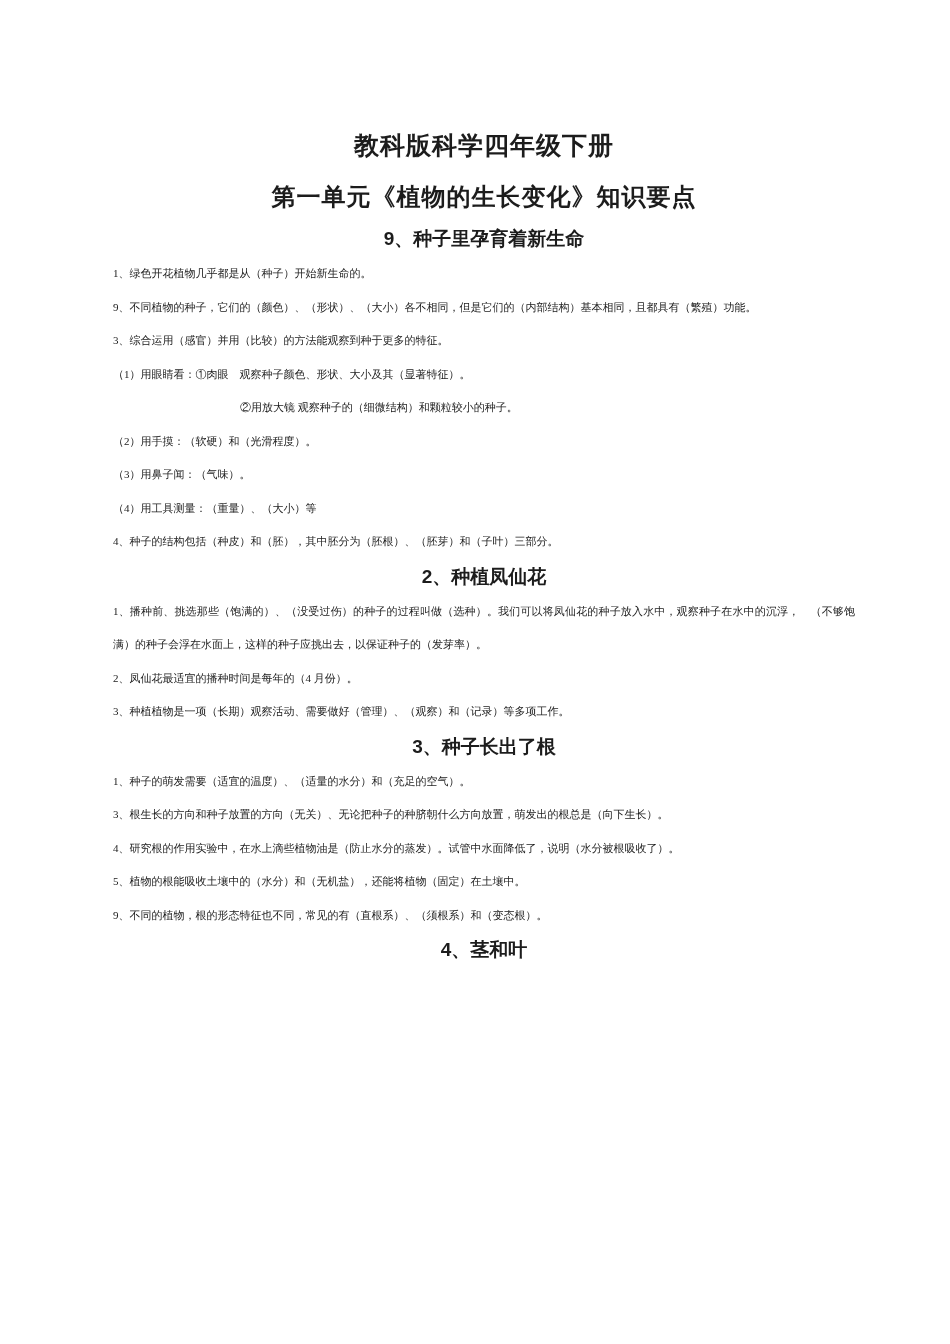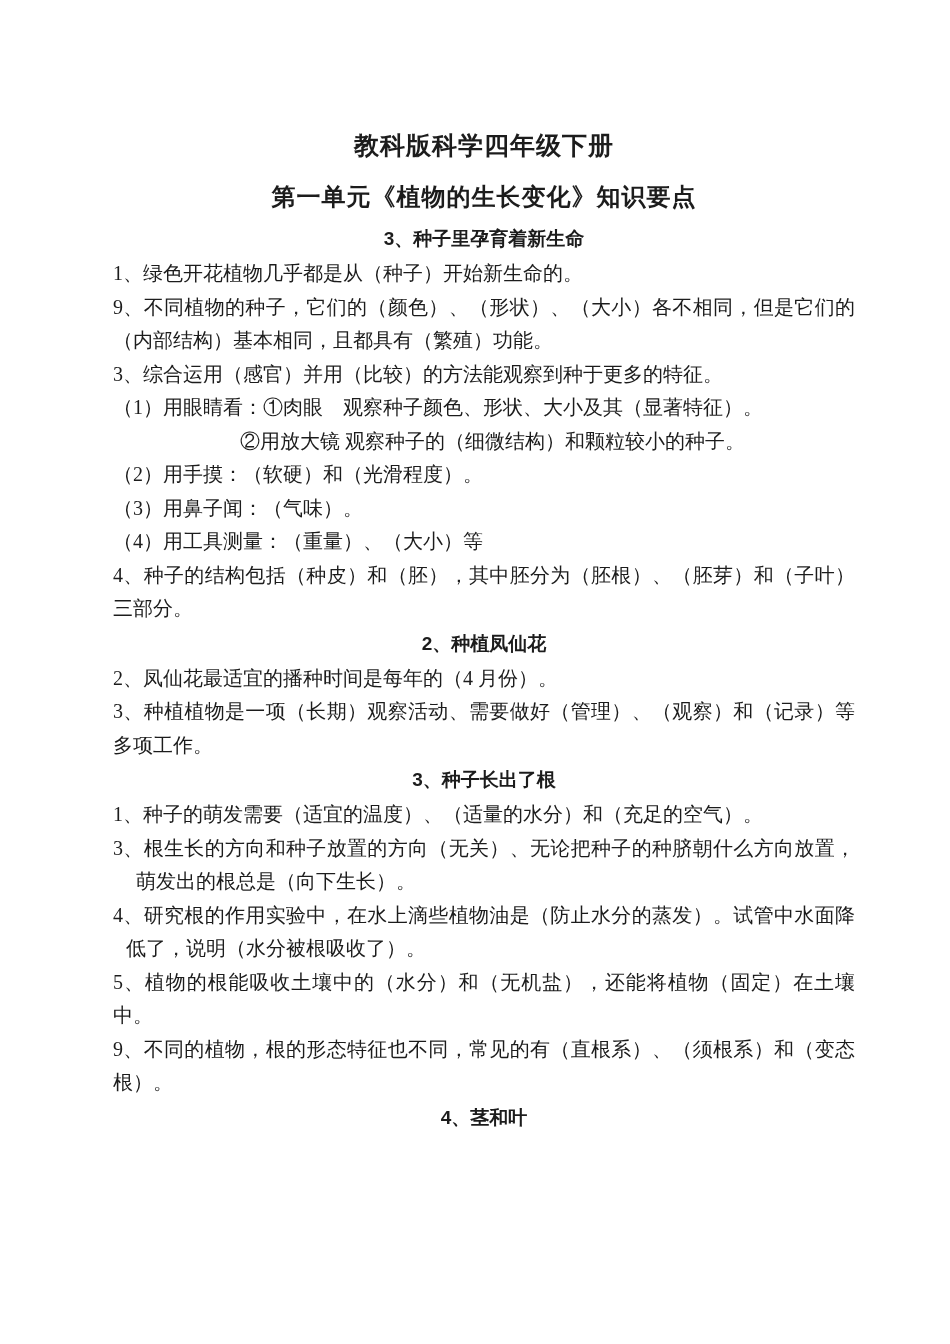--- a/index.html
+++ b/index.html
@@ -39,49 +39,50 @@
   .sections { margin-top: 8px; }
   .section-heading {
     text-align: center;
     font-family: "Liberation Sans", sans-serif;
     font-weight: 700;
     font-size: 19px;
     line-height: 36px;
   }
   .para {
     font-family: "Liberation Serif", serif;
-    font-size: 20px;
+    font-size: 11px;
     line-height: 33.5px;
     text-align: justify;
     word-break: break-all;
     overflow-wrap: break-word;
   }
   .para.sub    { padding-left: 127px; }
   .para.hang-lg { padding-left: 23px; text-indent: -23px; }
   .para.hang-sm { padding-left: 13px; text-indent: -13px; }
 </style>
 </head>
 <body>
 
 <div class="page">
   <div class="content">
     <div class="doc-title">教科版科学四年级下册</div>
     <div class="unit-title">第一单元《植物的生长变化》知识要点</div>
     <div class="sections" id="sections">
-        <div class="section-heading">3、种子里孕育着新生命</div>
+        <div class="section-heading">9、种子里孕育着新生命</div>
         <div class="para">1、绿色开花植物几乎都是从（种子）开始新生命的。</div>
         <div class="para">9、不同植物的种子，它们的（颜色）、（形状）、（大小）各不相同，但是它们的（内部结构）基本相同，且都具有（繁殖）功能。</div>
         <div class="para">3、综合运用（感官）并用（比较）的方法能观察到种于更多的特征。</div>
         <div class="para">（1）用眼睛看：①肉眼　观察种子颜色、形状、大小及其（显著特征）。</div>
         <div class="para sub">②用放大镜 观察种子的（细微结构）和颗粒较小的种子。</div>
         <div class="para">（2）用手摸：（软硬）和（光滑程度）。</div>
         <div class="para">（3）用鼻子闻：（气味）。</div>
         <div class="para">（4）用工具测量：（重量）、（大小）等</div>
         <div class="para">4、种子的结构包括（种皮）和（胚），其中胚分为（胚根）、（胚芽）和（子叶）三部分。</div>
         <div class="section-heading">2、种植凤仙花</div>
+        <div class="para">1、播种前、挑选那些（饱满的）、（没受过伤）的种子的过程叫做（选种）。我们可以将凤仙花的种子放入水中，观察种子在水中的沉浮，　（不够饱满）的种子会浮在水面上，这样的种子应挑出去，以保证种子的（发芽率）。</div>
         <div class="para">2、凤仙花最适宜的播种时间是每年的（4 月份）。</div>
         <div class="para">3、种植植物是一项（长期）观察活动、需要做好（管理）、（观察）和（记录）等多项工作。</div>
         <div class="section-heading">3、种子长出了根</div>
         <div class="para">1、种子的萌发需要（适宜的温度）、（适量的水分）和（充足的空气）。</div>
         <div class="para hang-lg">3、根生长的方向和种子放置的方向（无关）、无论把种子的种脐朝什么方向放置，萌发出的根总是（向下生长）。</div>
         <div class="para hang-sm">4、研究根的作用实验中，在水上滴些植物油是（防止水分的蒸发）。试管中水面降低了，说明（水分被根吸收了）。</div>
         <div class="para">5、植物的根能吸收土壤中的（水分）和（无机盐），还能将植物（固定）在土壤中。</div>
         <div class="para">9、不同的植物，根的形态特征也不同，常见的有（直根系）、（须根系）和（变态根）。</div>
         <div class="section-heading">4、茎和叶</div>
       </div>

